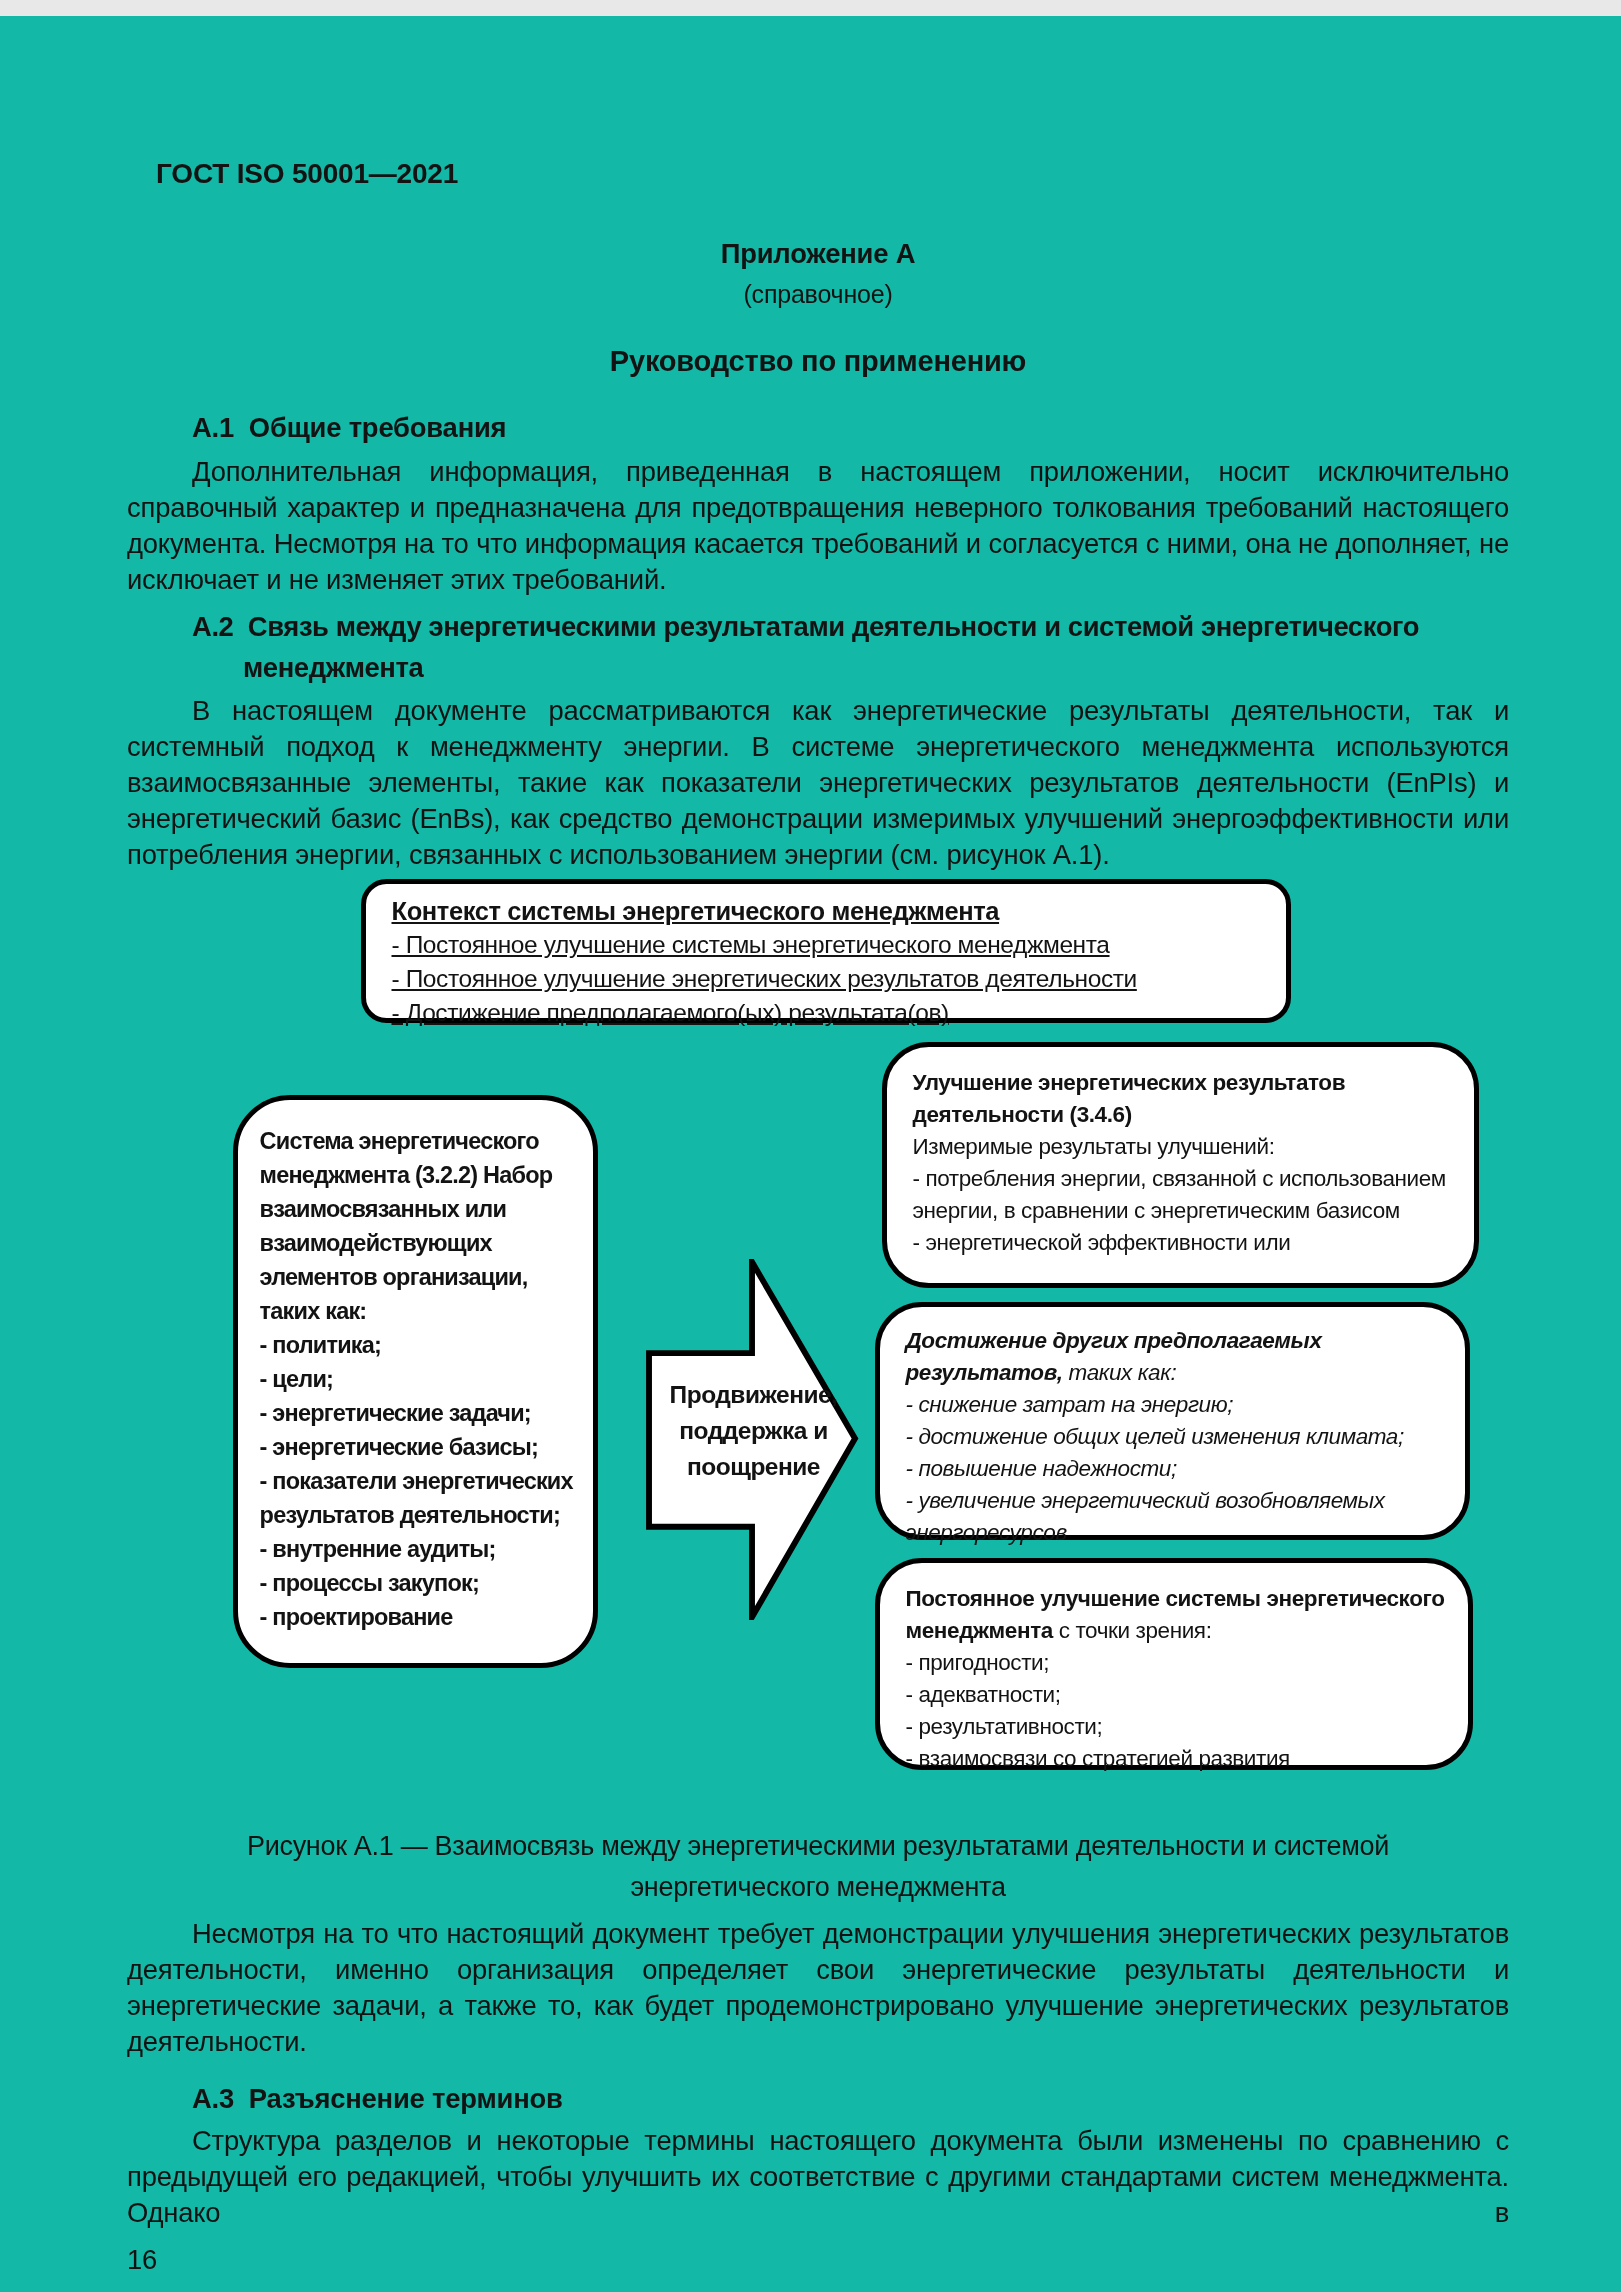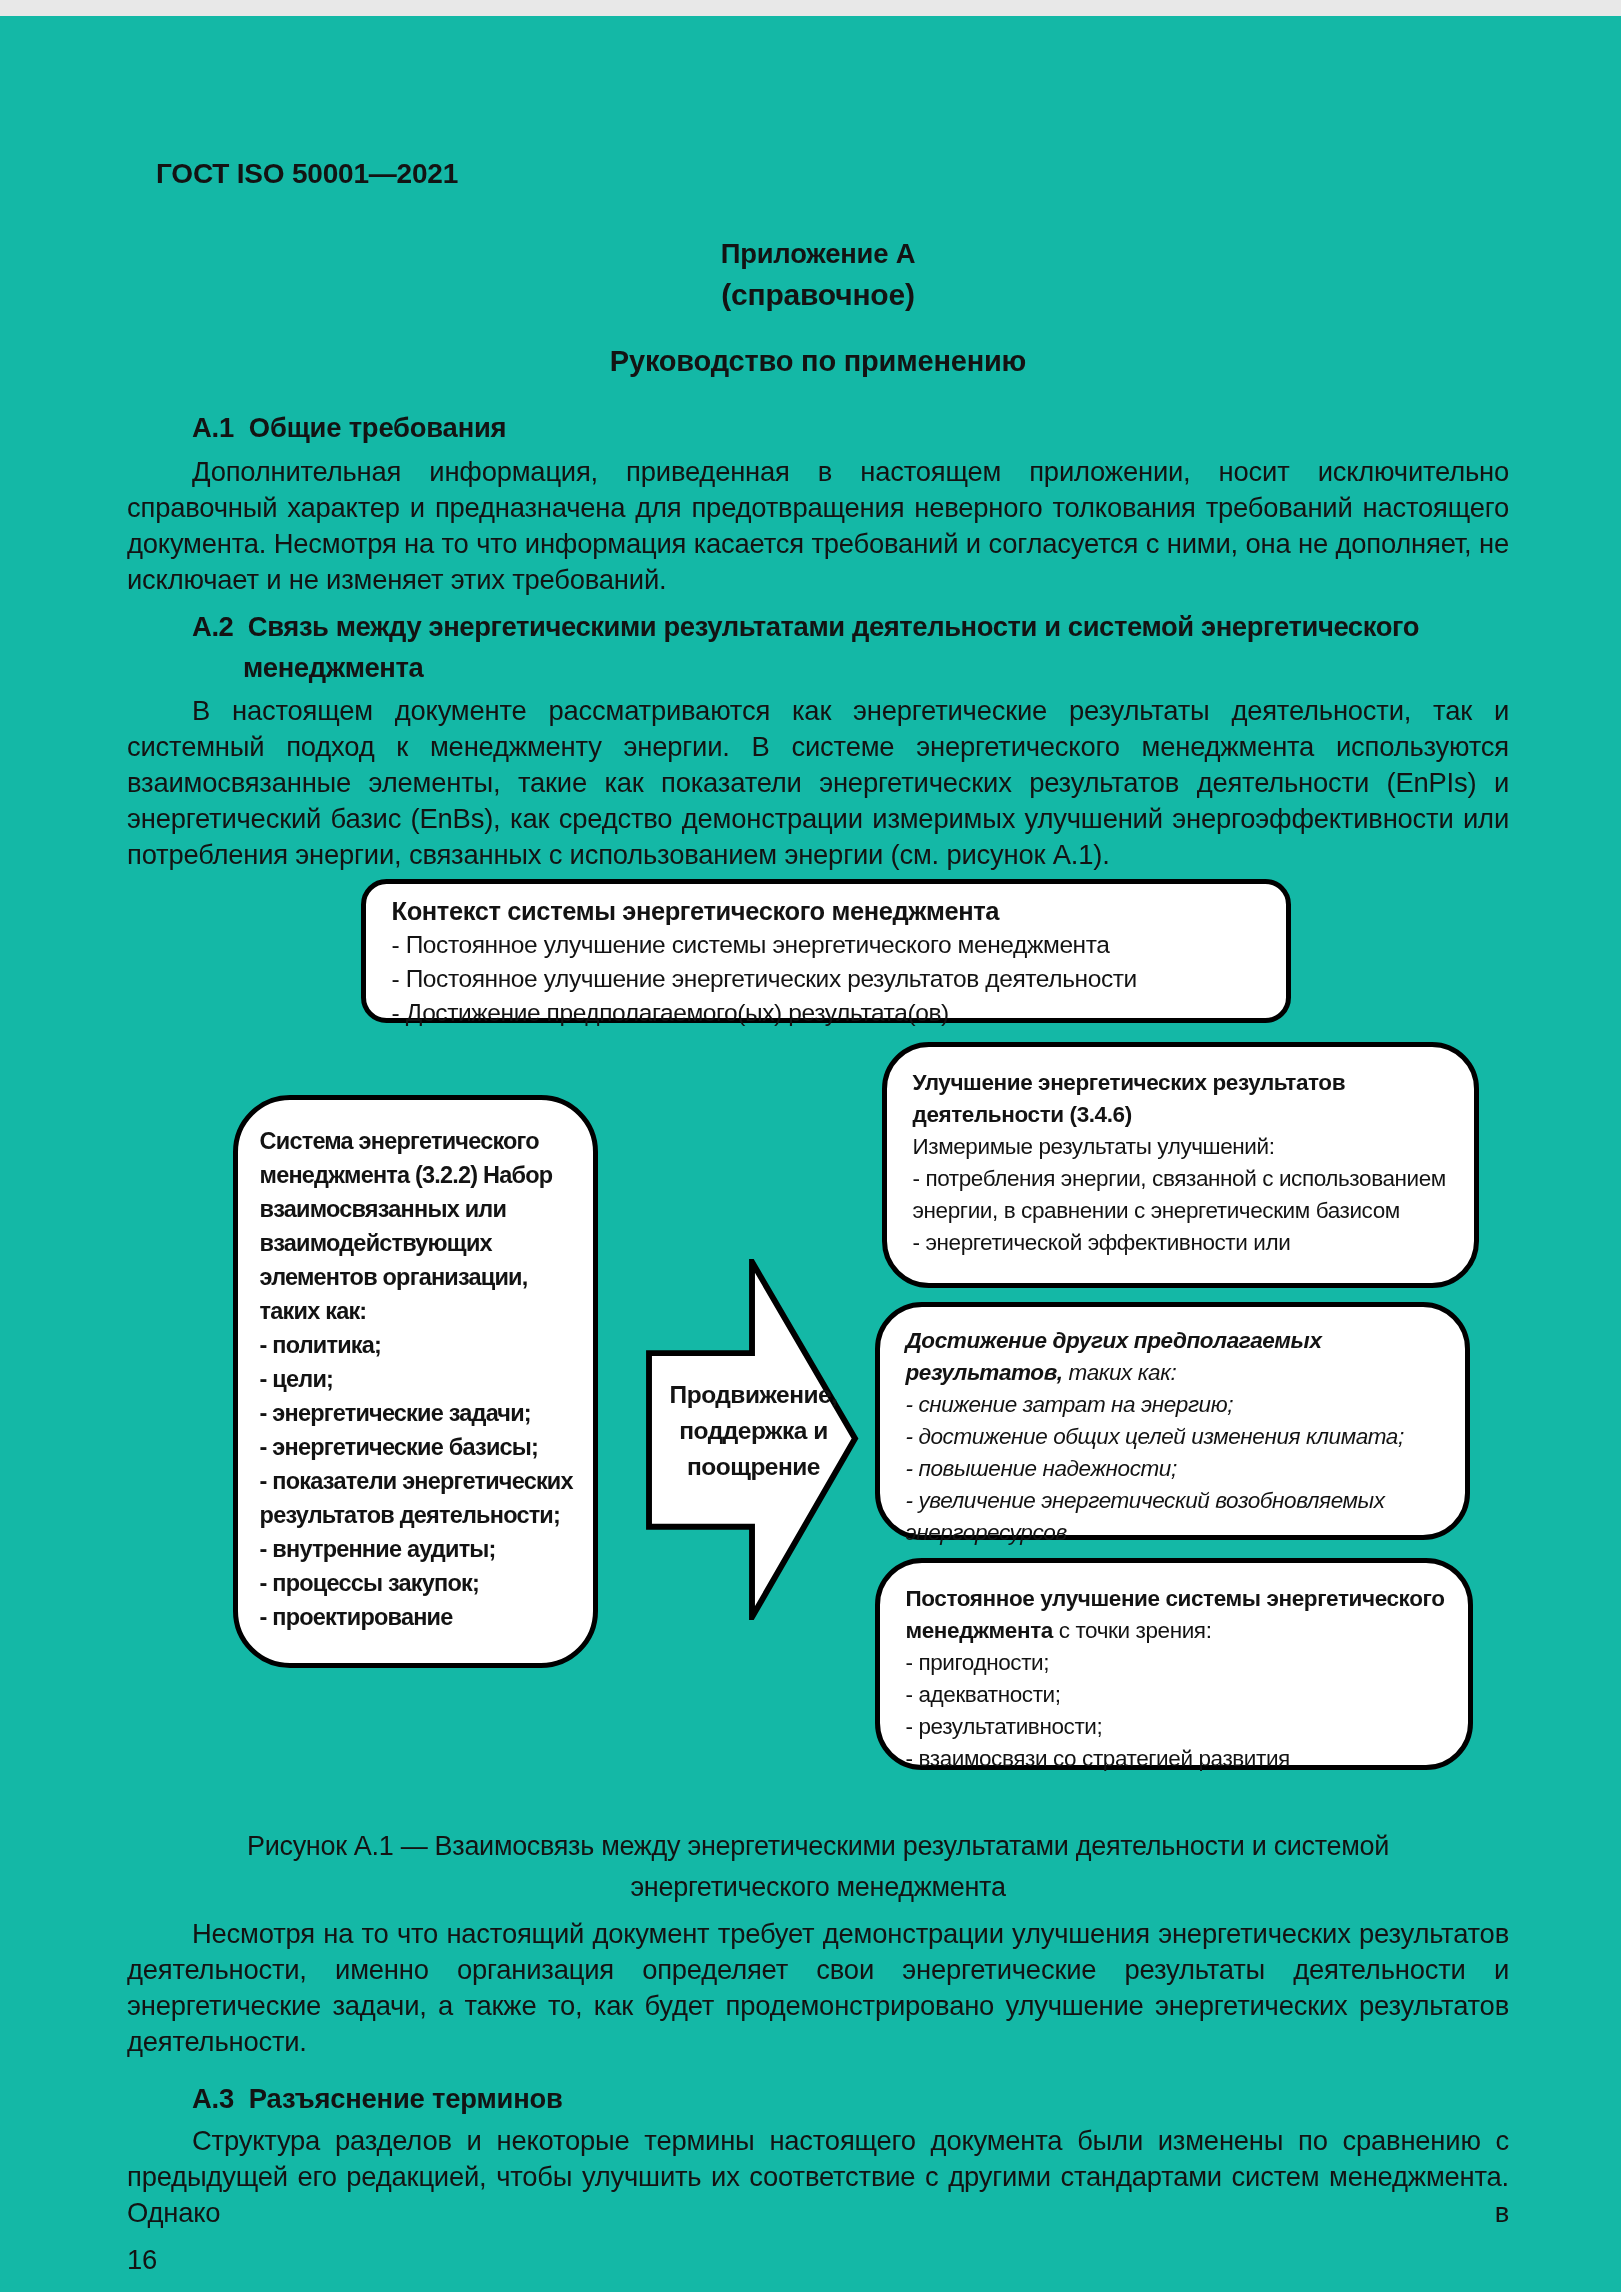--- a/index.html
+++ b/index.html
@@ -12,38 +12,38 @@
     font-family:"Liberation Sans","DejaVu Sans",sans-serif;
     font-size:27.4px;line-height:36px;
     letter-spacing:-0.2px;
     box-sizing:border-box;
     padding:140px 112px 3px 127px;
     overflow:hidden;
   }
   .doc-header{font-weight:bold;font-size:28px;margin-left:29px;}
   .center{text-align:center;}
   .annex-label{font-weight:bold;font-size:27.4px;margin-top:41px;line-height:41px;white-space:pre-wrap;}
-  .annex-note{font-weight:bold;font-size:30px;line-height:41px;white-space:pre-wrap;}
+  .annex-note{font-weight:normal;font-size:25px;line-height:41px;white-space:pre-wrap;}
   .doc-title{font-weight:bold;font-size:29px;margin-top:27.4px;line-height:39px;white-space:pre-wrap;}
   .h-sect{font-weight:bold;font-size:27.4px;line-height:41px;white-space:pre-wrap;}
   .h-a1{margin:25.5px 0 5.9px 65px;}
   .h-a2{margin:7.8px 0 5.9px 65px;max-width:1225px;padding-left:51px;text-indent:-51px;letter-spacing:-0.4px;}
   .h-a3{margin:17.6px 0 3.9px 65px;}
   .para{text-align:justify;text-indent:65px;margin:0;}
   .para-last-just{text-align:justify;text-align-last:justify;text-indent:65px;margin:0;}
 
   
   .figure{position:relative;height:898px;margin-top:5.9px;}
   .fbox{
     position:absolute;box-sizing:border-box;
     background:#fff;border:5.9px solid #000;
     font-size:22.5px;line-height:32px;letter-spacing:-0.4px;
   }
   .fbox .btitle{font-weight:bold;}
-  .context-box{left:234px;top:0;width:930px;height:144px;border-radius:25.5px;padding:9.8px 23.5px 0 25.5px;font-size:24.5px;line-height:34px;}
+  .context-box{left:234px;top:0;width:930px;height:144px;border-radius:25.5px;padding:9.8px 23.5px 0 25.5px;font-size:24.5px;line-height:34px;text-decoration:underline;}
   .context-box .btitle{font-size:25.5px;}
   .enms-box{left:106px;top:216px;width:365px;height:573px;border-radius:57px;padding:23.5px 13.7px 0 21.6px;font-weight:bold;font-size:23.5px;line-height:34px;letter-spacing:-0.8px;}
   .improve-box{left:755px;top:163px;width:597px;height:246px;border-radius:47px;padding:19.6px 17.6px 0 25.5px;}
   .other-box{left:748px;top:423px;width:595px;height:238px;border-radius:47px;padding:17.6px 15.7px 0 25.5px;font-style:italic;}
   .ci-box{left:748px;top:679px;width:598px;height:212px;border-radius:47px;padding:19.6px 15.7px 0 25.5px;}
   .arrow-wrap{position:absolute;left:519px;top:380px;width:214px;height:361px;}
   .arrow-label{
     position:absolute;left:506px;top:498px;width:241px;
     text-align:center;font-weight:bold;font-size:24.5px;line-height:36px;letter-spacing:-0.5px;
   }

